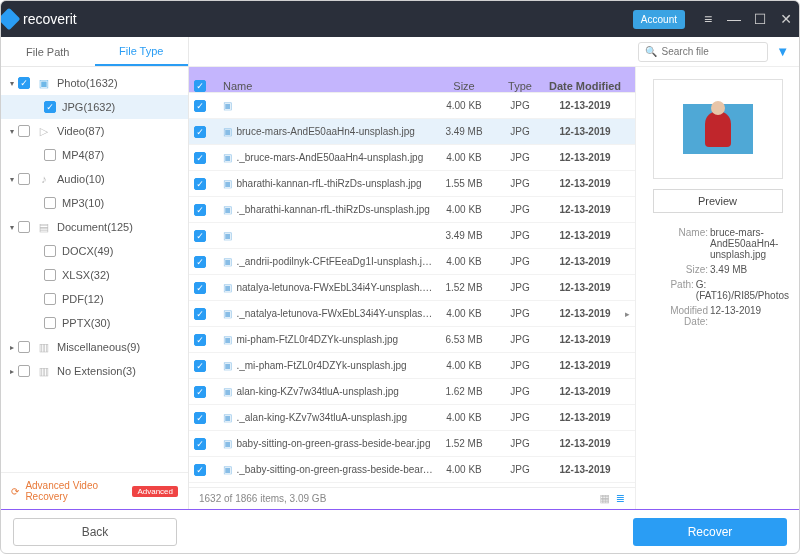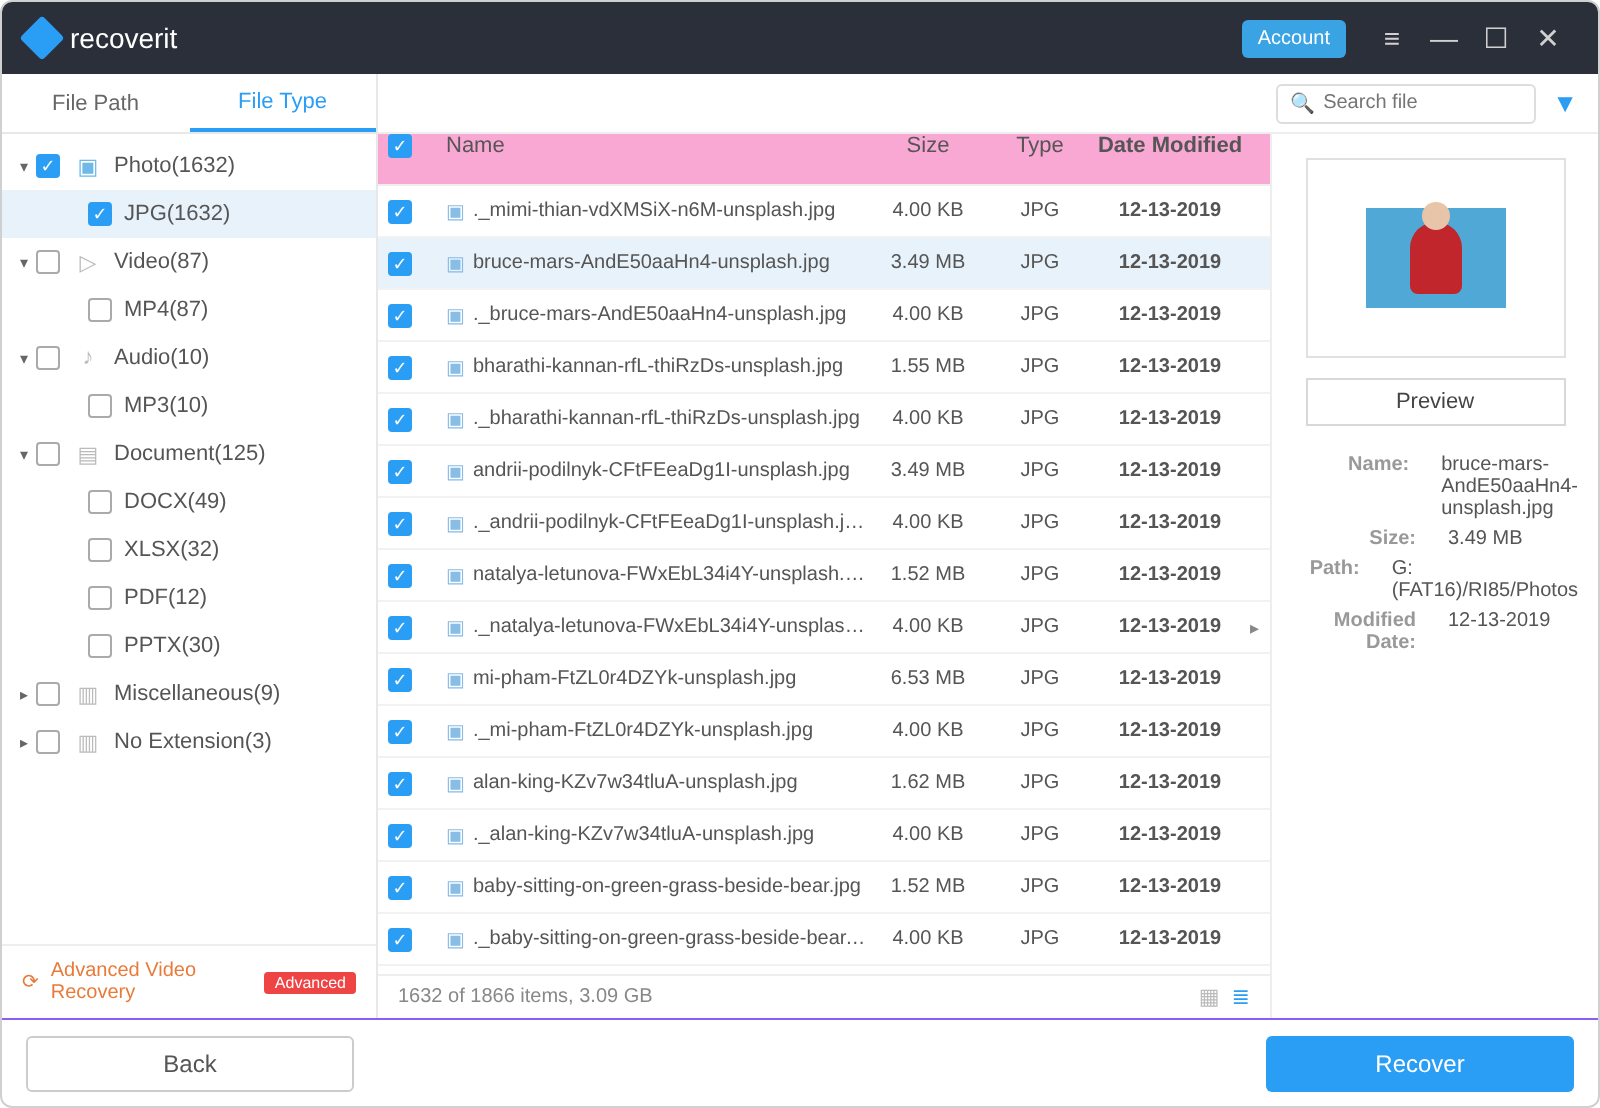--- a/index.html
+++ b/index.html
@@ -1,17 +1,17 @@
 <!DOCTYPE html>
 <html><head>
 <meta charset="utf-8">
 <style>
 * { margin: 0; padding: 0; box-sizing: border-box; font-family: -apple-system, "Segoe UI", Arial, sans-serif; }
 body { width: 800px; height: 554px; background: #fff; border: 1px solid #d0d0d0; border-radius: 6px; overflow: hidden; font-size: 11px; color: #333; display: flex; flex-direction: column; }
-.titlebar { background: #2a2f3a; height: 36px; display: flex; align-items: center; padding: 0 12px; color: #fff; }
+.titlebar { background: #2a2f3a; height: 36px; display: flex; align-items: center; padding: 0 0; color: #fff; }
 .brand { display: flex; align-items: center; gap: 6px; font-size: 14px; font-weight: 500; }
 .brand .logo { width: 16px; height: 16px; background: #2a9df4; transform: rotate(45deg); border-radius: 2px; }
 .tb-spacer { flex: 1; }
 .account { background: #3aa3e3; color: #fff; font-size: 10px; padding: 4px 8px; border-radius: 3px; margin-right: 10px; cursor: pointer; }
 .wbtn { width: 26px; text-align: center; color: #d0d0d0; font-size: 14px; cursor: pointer; }
 .content { flex: 1; display: flex; min-height: 0; }
 .sidebar { width: 188px; border-right: 1px solid #e8e8e8; display: flex; flex-direction: column; }
 .tabs { display: flex; border-bottom: 1px solid #e8e8e8; height: 30px; }
 .tab { flex: 1; display: flex; align-items: center; justify-content: center; font-size: 11px; color: #666; cursor: pointer; }
 .tab.active { color: #2a9df4; border-bottom: 2px solid #2a9df4; }
@@ -27,42 +27,42 @@
 .tree-row.child { padding-left: 32px; }
 .avrbar { display: flex; align-items: center; padding: 7px 10px; border-top: 1px solid #eee; font-size: 10px; color: #e87a3a; gap: 6px; }
 .avrbadge { background: #ef4444; color: #fff; font-size: 8px; padding: 1px 5px; border-radius: 2px; }
 .main { flex: 1; display: flex; flex-direction: column; min-width: 0; }
 .main-top { height: 30px; display: flex; align-items: center; padding: 0 10px; gap: 8px; border-bottom: 1px solid #eee; }
 .searchbox { margin-left: auto; display: flex; align-items: center; border: 1px solid #ddd; border-radius: 3px; height: 20px; padding: 0 6px; width: 130px; color: #aaa; font-size: 10px; gap: 4px; }
 .searchbox input { border: none; outline: none; width: 100%; font-size: 10px; }
 .filtericon { color: #2a9df4; cursor: pointer; font-size: 13px; }
 .main-body { flex: 1; display: flex; min-height: 0; }
 .list-wrap { flex: 1; display: flex; flex-direction: column; min-width: 0; }
-.list-header { display: flex; height: 26px; align-items: flex-start; background: #f9a8d4; border-bottom: 1px solid #eee; font-size: 11px; color: #555; }
+.list-header { display: flex; height: 26px; align-items: flex-end; background: #c4b5fd; border-bottom: 1px solid #eee; font-size: 11px; color: #555; }
 .col-cb { width: 28px; display: flex; justify-content: center; }
 .col-name { flex: 1; padding-left: 6px; }
 .col-size { width: 62px; text-align: center; }
 .col-type { width: 50px; text-align: center; }
 .col-date { width: 80px; text-align: center; font-weight: bold; }
 .list { flex: 1; overflow-y: auto; }
 .row { display: flex; height: 26px; align-items: center; border-bottom: 1px solid #f2f2f2; font-size: 10px; color: #555; }
 .row.sel { background: #e7f2fb; }
 .row .col-name { display: flex; align-items: center; gap: 4px; min-width: 0; }
 .fname { white-space: nowrap; overflow: hidden; text-overflow: ellipsis; }
 .ficon { color: #88bde6; font-size: 10px; }
 .ctxcaret { width: 10px; color: #888; font-size: 9px; }
 .details { width: 164px; border-left: 1px solid #eee; padding: 12px 10px; display: flex; flex-direction: column; align-items: center; }
 .thumb-frame { width: 130px; height: 100px; border: 1px solid #e0e0e0; display: flex; align-items: center; justify-content: center; }
 .thumb { width: 70px; height: 50px; background: linear-gradient(#4fa8d6 60%, #4fa8d6); display: flex; align-items: center; justify-content: center; }
 .man { width: 26px; height: 36px; background: #c0262c; border-radius: 13px 13px 4px 4px; position: relative; }
 .man::before { content: ""; position: absolute; top: -10px; left: 6px; width: 14px; height: 14px; background: #e8c5a8; border-radius: 50%; }
 .prevbtn { width: 130px; margin-top: 10px; border: 1px solid #d8d8d8; background: #fff; height: 24px; font-size: 11px; color: #444; cursor: pointer; }
 .meta { margin-top: 10px; width: 100%; font-size: 10px; color: #555; }
 .meta div { display: flex; margin: 4px 0; }
-.meta .k { width: 62px; text-align: right; color: #999; margin-right: 16px; font-weight: bold; }
+.meta .k { width: 62px; text-align: right; color: #999; margin-right: 2px; }
 .meta .v { flex: 1; }
 .sum { height: 22px; display: flex; align-items: center; padding: 0 10px; font-size: 10px; color: #888; border-top: 1px solid #eee; }
 .sum .sp { flex: 1; }
 .viewt { color: #bbb; margin-left: 6px; font-size: 11px; cursor: pointer; }
 .footer { height: 44px; border-top: 1px solid #8b5cf6; display: flex; align-items: center; padding: 0 12px; gap: 10px; }
 .btn { height: 28px; border-radius: 3px; font-size: 12px; cursor: pointer; display: flex; align-items: center; justify-content: center; }
 .btn-back { width: 164px; border: 1px solid #ccc; background: #fff; color: #555; }
 .btn-rec { width: 154px; background: #2a9df4; color: #fff; border: none; margin-left: auto; }
 ::-webkit-scrollbar { width: 6px; }
 ::-webkit-scrollbar-thumb { background: #d5d5d5; border-radius: 3px; }
@@ -191,21 +191,20 @@
           <div class="col-date">Date Modified</div>
           <div class="ctxcaret"></div>
         </div>
         <div class="list" id="rows">
             <div class="row">
               <div class="col-cb">
                 <div class="cb on"></div>
               </div>
               <div class="col-name">
                 <span class="ficon">▣</span>
-                <span class="fname">._mimi-thian-vdXMSiX-n6M-unsplash.jpg</span>
               </div>
               <div class="col-size">4.00  KB</div>
               <div class="col-type">JPG</div>
               <div class="col-date">12-13-2019</div>
               <div class="ctxcaret"></div>
             </div>
             <div class="row sel">
               <div class="col-cb">
                 <div class="cb on"></div>
               </div>
@@ -256,21 +255,20 @@
               <div class="col-type">JPG</div>
               <div class="col-date">12-13-2019</div>
               <div class="ctxcaret"></div>
             </div>
             <div class="row">
               <div class="col-cb">
                 <div class="cb on"></div>
               </div>
               <div class="col-name">
                 <span class="ficon">▣</span>
-                <span class="fname">andrii-podilnyk-CFtFEeaDg1I-unsplash.jpg</span>
               </div>
               <div class="col-size">3.49  MB</div>
               <div class="col-type">JPG</div>
               <div class="col-date">12-13-2019</div>
               <div class="ctxcaret"></div>
             </div>
             <div class="row">
               <div class="col-cb">
                 <div class="cb on"></div>
               </div>

